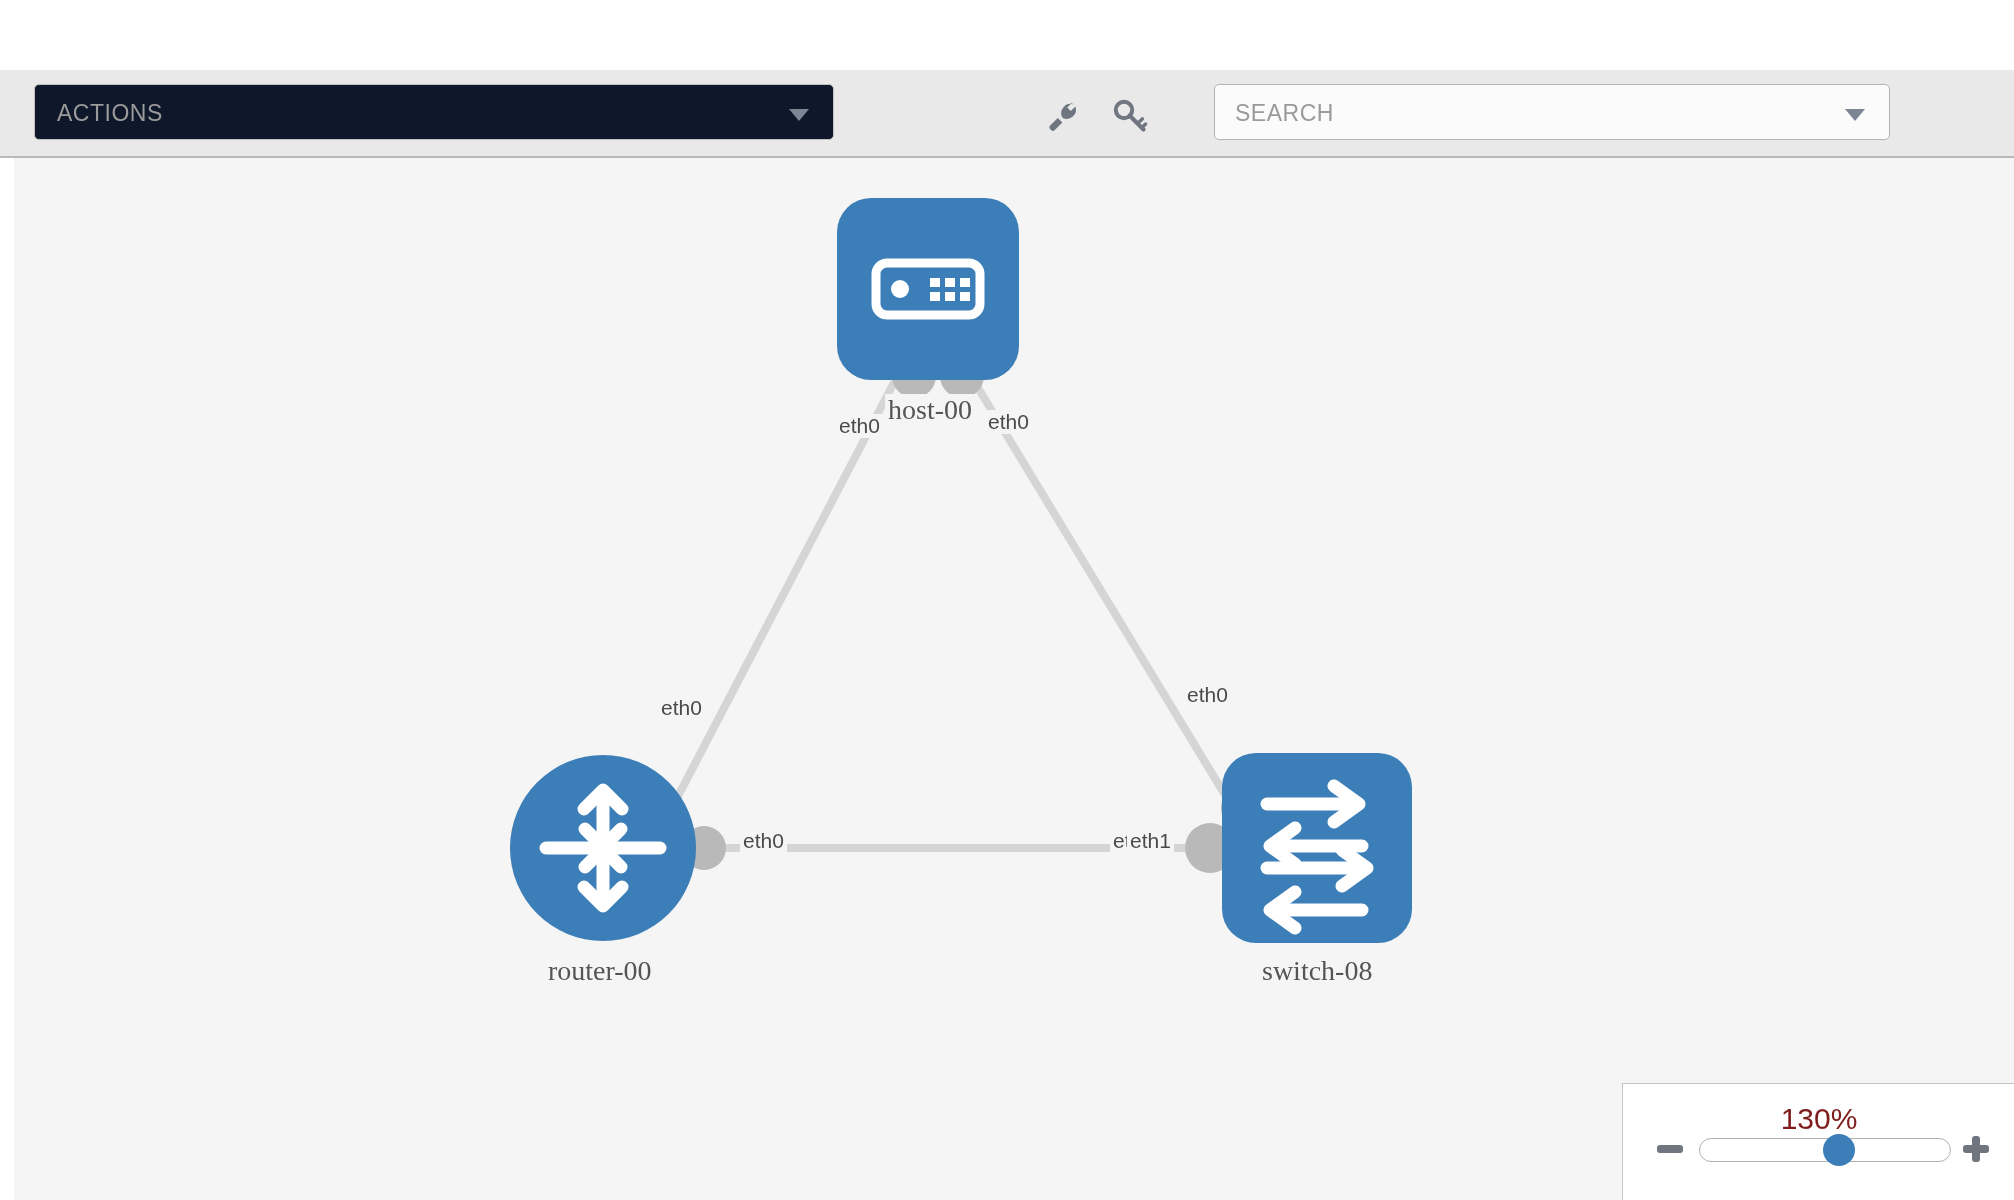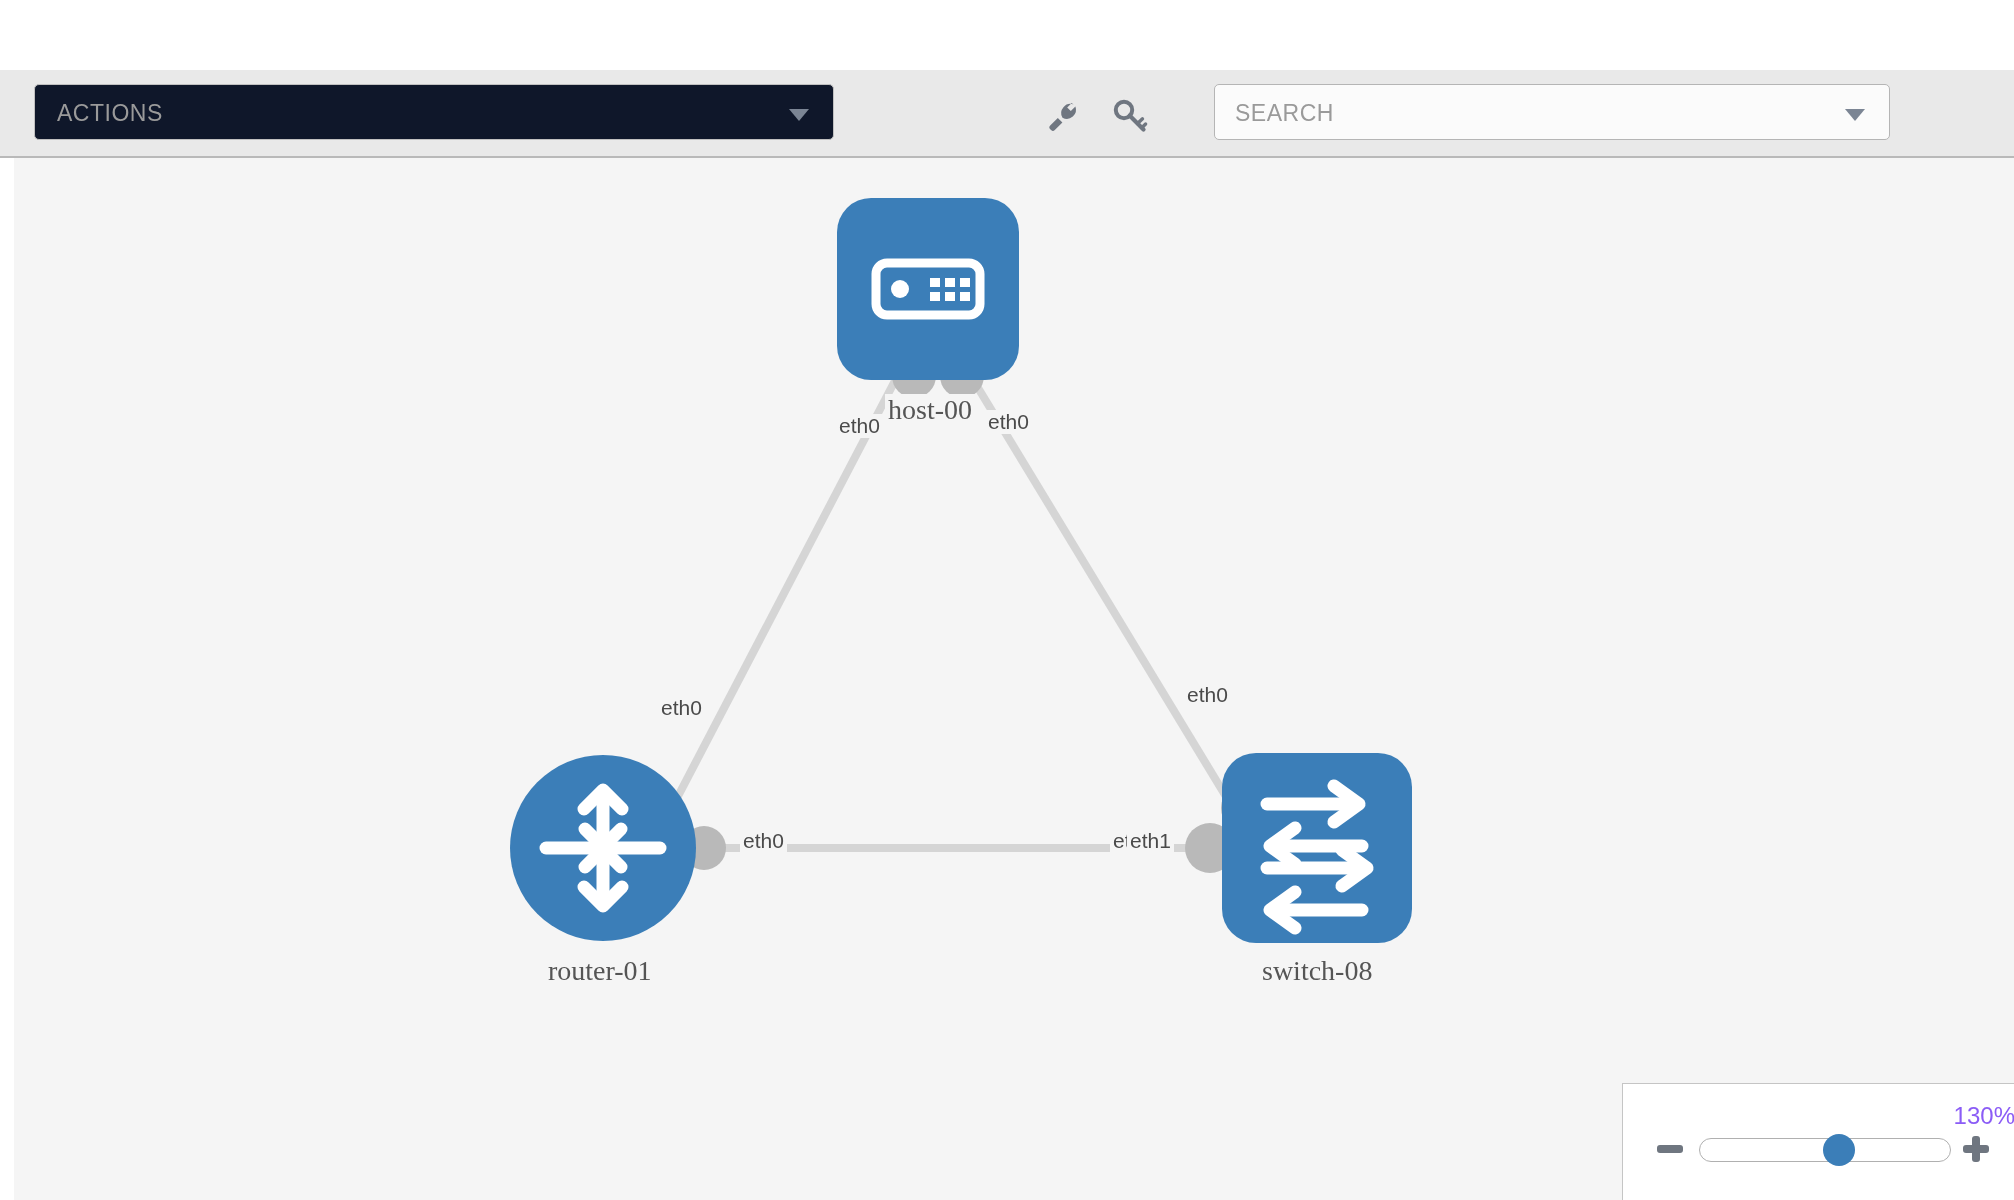--- a/index.html
+++ b/index.html
@@ -159,23 +159,23 @@
     border: 1px solid #c5c5c5;
     border-right: none;
     border-bottom: none;
     box-sizing: border-box;
   }
   .zoom-value {
     position: absolute;
     left: 0;
     top: 18px;
     width: 392px;
-    text-align: right;
-    font-size: 24px;
-    color: #8b5cf6;
+    text-align: center;
+    font-size: 30px;
+    color: #7f1d1d;
   }
   .zoom-minus, .zoom-plus {
     position: absolute;
     top: 48px;
     width: 34px;
     height: 34px;
     cursor: pointer;
   }
   .zoom-minus { left: 30px; }
   .zoom-plus  { left: 336px; }
@@ -310,21 +310,21 @@
     <div class="node-label port" style="left:971px; top:252px;">eth0</div>
     <div class="node-label big" style="left:871px; top:236px;">host-00</div>
 
     <div class="node-label port" style="left:644px; top:538px;">eth0</div>
     <div class="node-label port" style="left:1170px; top:525px;">eth0</div>
 
     <div class="node-label port" style="left:726px; top:671px;">eth0</div>
     <div class="node-label port" style="left:1096px; top:671px;">etl</div>
     <div class="node-label port" style="left:1113px; top:671px;">eth1</div>
 
-    <div class="node-label big" style="left:531px; top:797px;">router-01</div>
+    <div class="node-label big" style="left:531px; top:797px;">router-00</div>
     <div class="node-label big" style="left:1245px; top:797px;">switch-08</div>
   </div>
 
   <div class="zoom-panel">
     <div class="zoom-value">130%</div>
 
     <div class="zoom-minus">
       <svg width="34" height="34" viewBox="0 0 34 34">
         <rect x="4" y="13" width="26" height="8" rx="3" fill="#6f7680"></rect>
       </svg>

